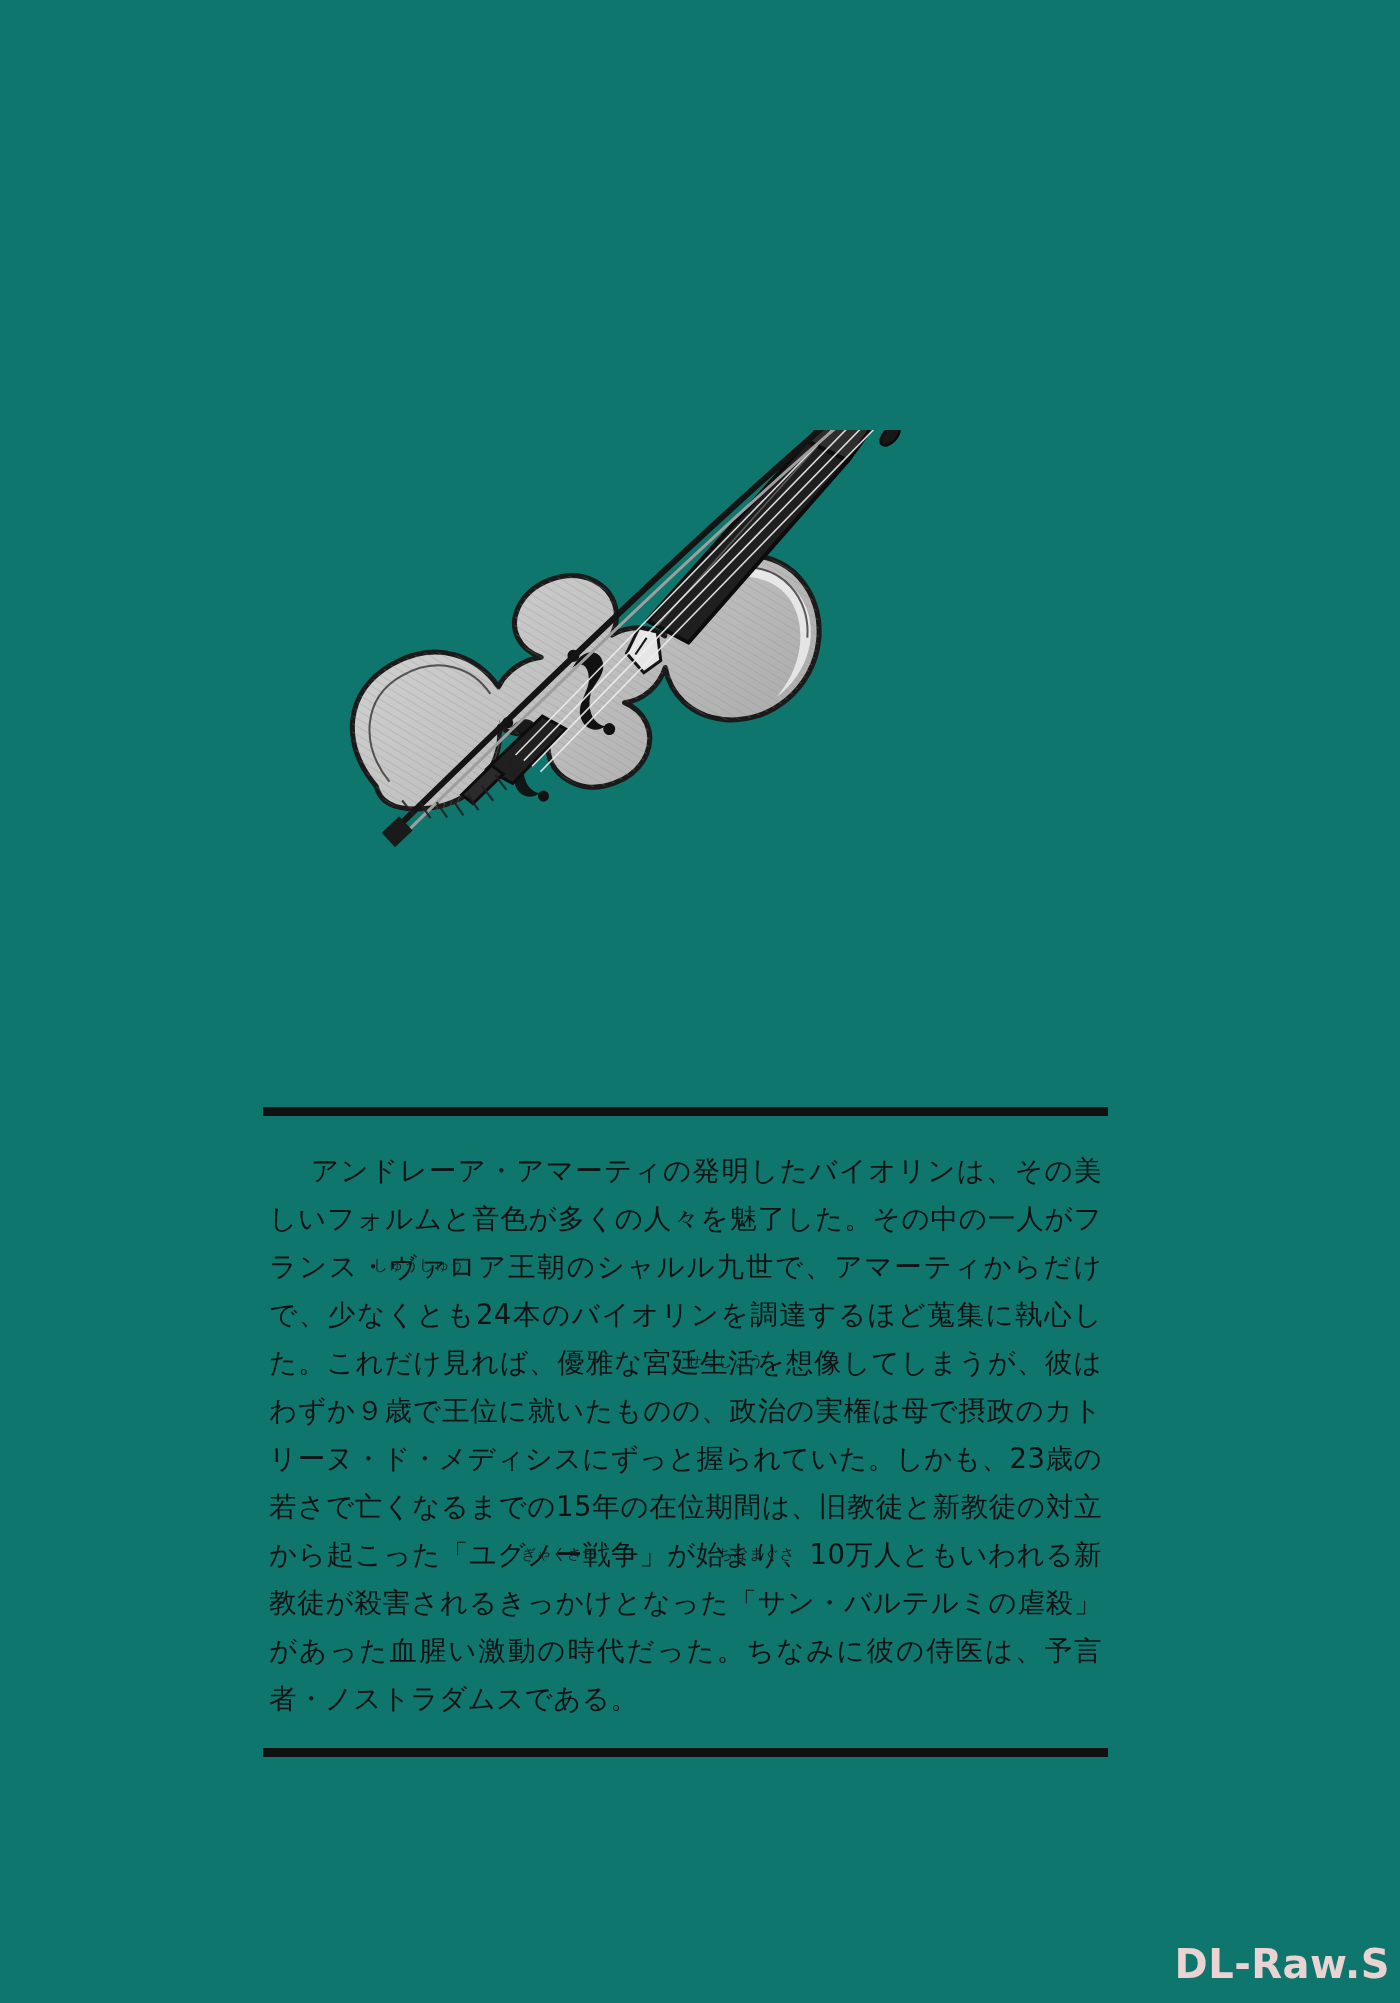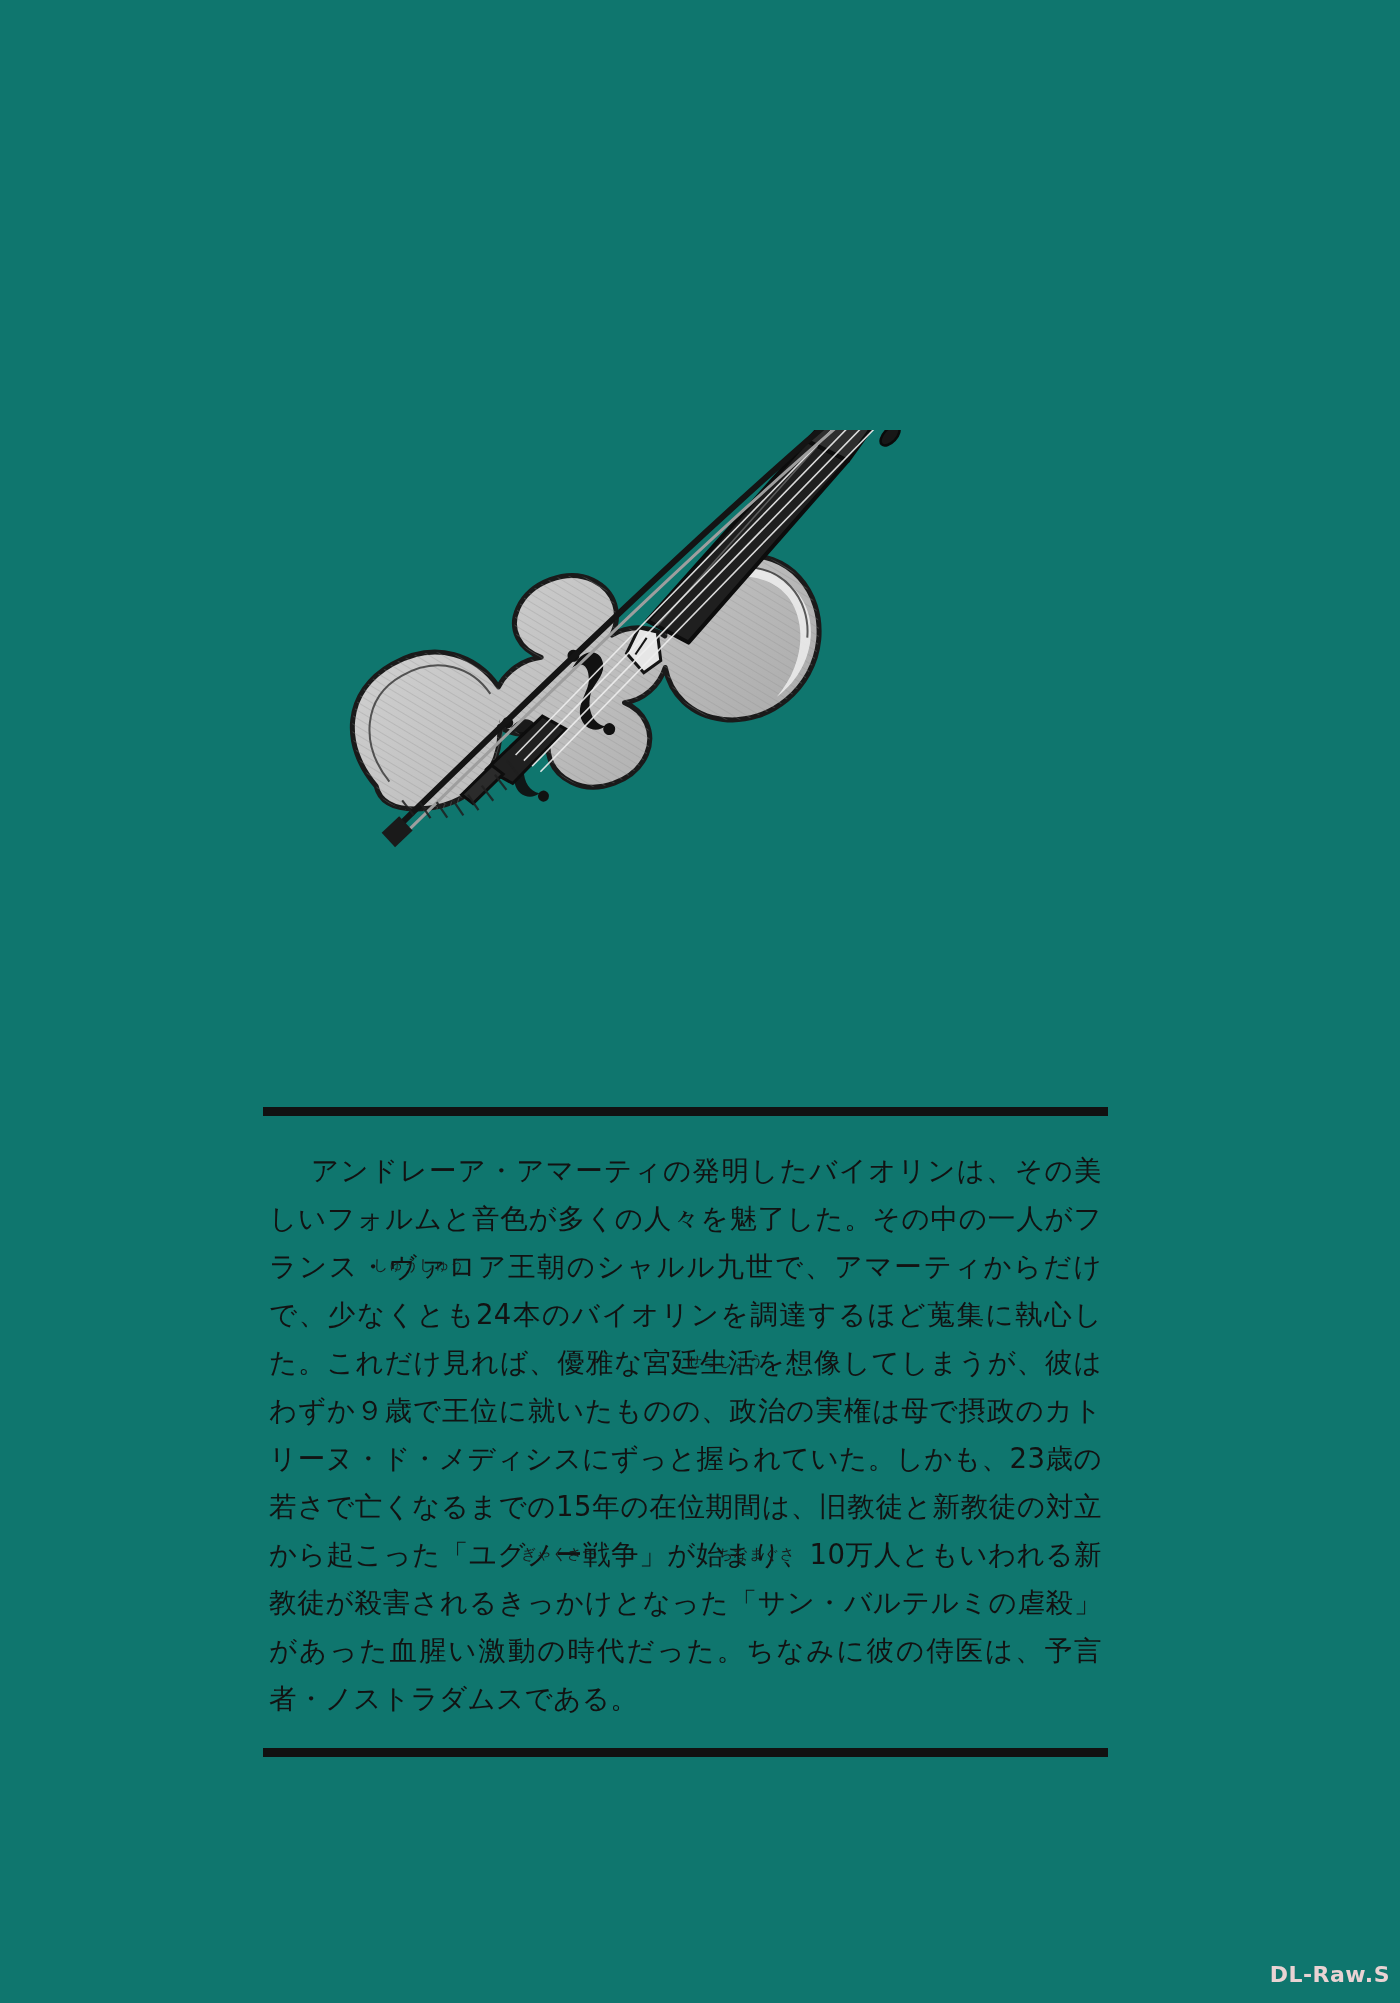--- a/index.html
+++ b/index.html
@@ -76,21 +76,21 @@
   .ruby-2 { left: 408px; top: 240px; margin-left: 16px; }
   .ruby-3 { left: 258px; top: 433px; }
   .ruby-4 { left: 455px; top: 433px; }
 
   
   .watermark {
     position: absolute;
     right: 10px;
     bottom: 16px;
     font-family: "DejaVu Sans", "Liberation Sans", sans-serif;
-    font-size: 22px;
+    font-size: 40px;
     font-weight: bold;
     color: #e9d3d3;
     letter-spacing: 0.5px;
   }
 </style>
 </head>
 <body>
 
 <div class="page">
 

